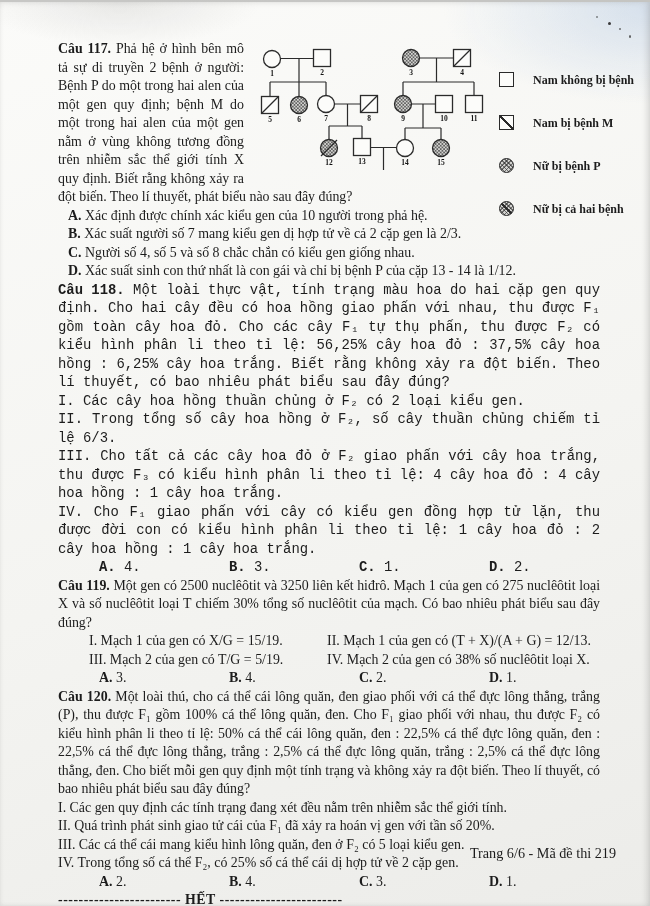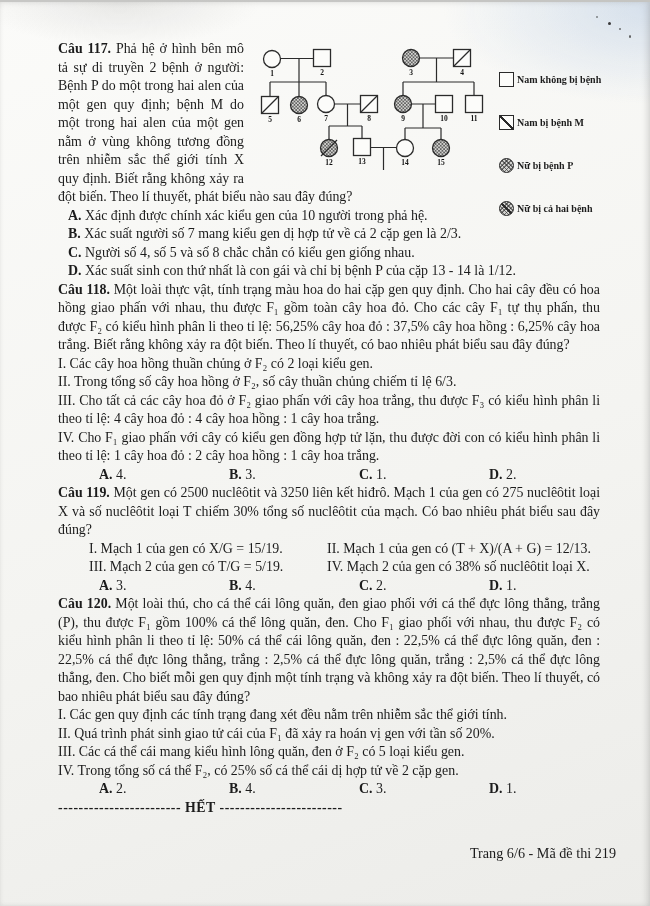--- a/index.html
+++ b/index.html
@@ -20,32 +20,32 @@
   .speck{position:absolute;background:#3a3a3a;border-radius:50%;}
   .sp1{width:3px;height:3px;top:20px;left:608px;}
   .sp2{width:2px;height:2px;top:14px;left:596px;opacity:.6;}
   .sp3{width:2px;height:2px;top:26px;left:619px;opacity:.7;}
   .sp4{width:2px;height:3px;top:33px;left:629px;opacity:.8;}
 
   .content{padding:38px 50px 0 58px;font-size:13.9px;line-height:18.5px;text-align:justify;}
   .qbody{margin:0;}
   .qlabel{font-weight:bold;}
   .question{margin:0;}
-  .q-clear{clear:both;}
+  .q-clear{clear:both;font-family:Liberation Mono, monospace;}
 
   
   .figure{
     float:right;
     width:394px;height:140px;
     margin:2px -46px 2px 8px;
     display:flex;gap:5px;
   }
   .pedigree{flex:none;}
   .legend{display:flex;flex-direction:column;padding-top:2px;flex:1;}
-  .lg-row{display:flex;align-items:center;gap:3px;height:25px;font-size:10px;font-weight:700;line-height:10px;text-align:left;margin-top:28px;}
+  .lg-row{display:flex;align-items:center;gap:19px;height:25px;font-size:12px;font-weight:700;line-height:10px;text-align:left;margin-top:28px;}
   .lg-sym{width:15px;height:15px;border:1.3px solid #2a2a2a;background-color:#fcfcfa;flex:none;box-sizing:border-box;}
   .lg-circle{border-radius:50%;}
   .lg-slash{background-image:linear-gradient(45deg,transparent 45%,#2a2a2a 45%,#2a2a2a 54%,transparent 54%);}
   .lg-hatch{
     background-color:#d2d2cf;
     background-image:
       repeating-linear-gradient(45deg,rgba(45,45,45,.6) 0 1px,transparent 1px 3px),
       repeating-linear-gradient(-45deg,rgba(45,45,45,.6) 0 1px,transparent 1px 3px);
   }
   .lg-hatch-slash{

